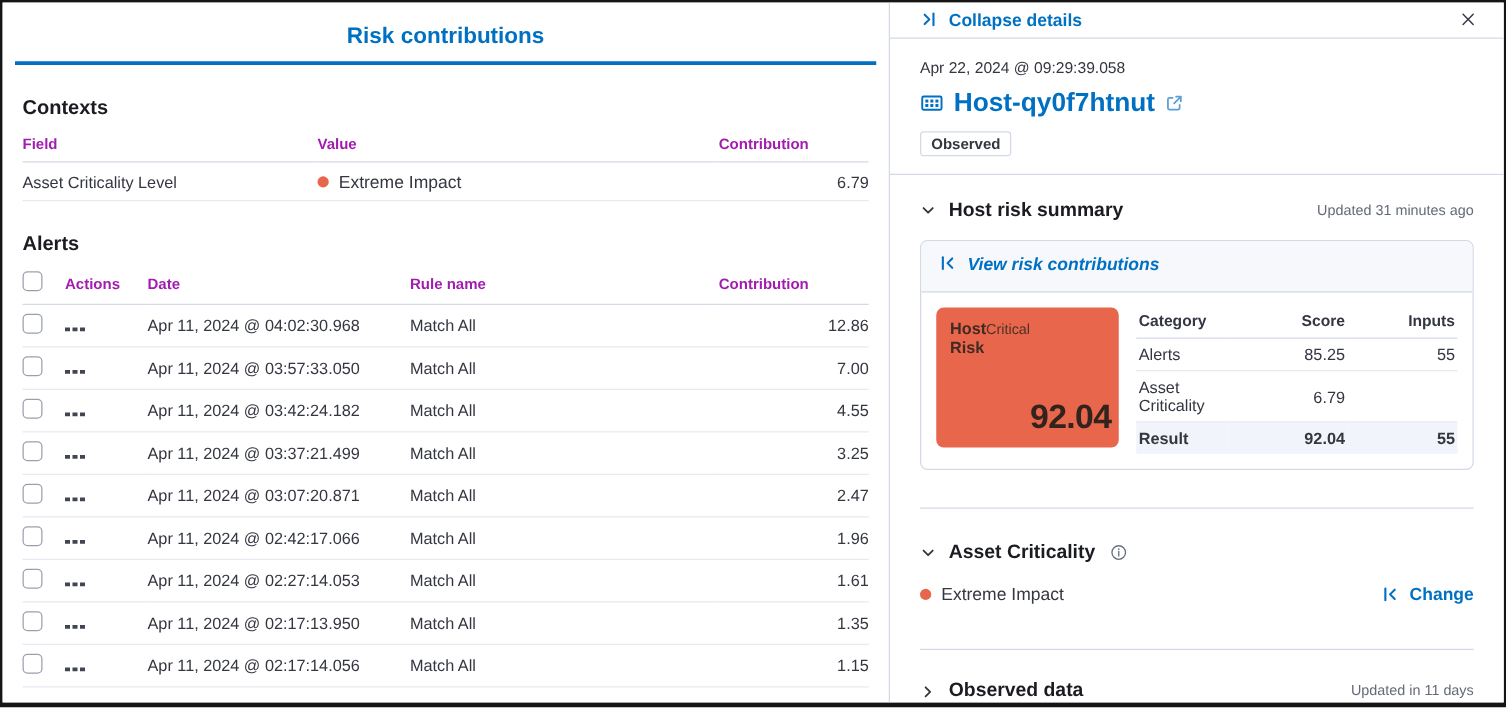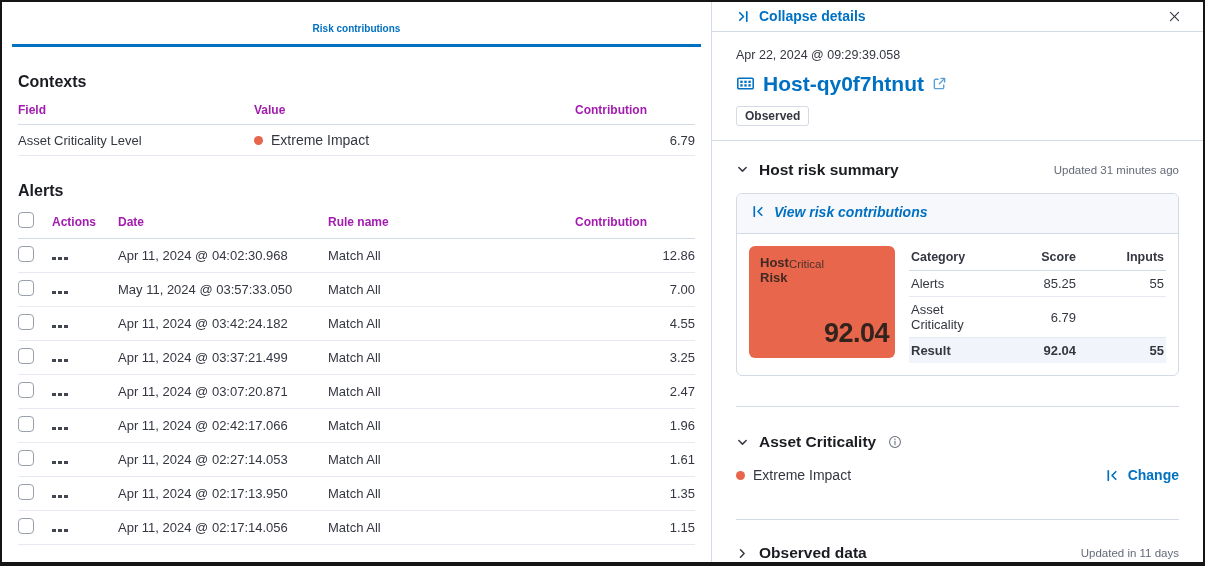--- a/index.html
+++ b/index.html
@@ -3,21 +3,21 @@
 <meta charset="utf-8">
 <style>
   * { margin:0; padding:0; box-sizing:border-box; }
   html,body { width:1205px; height:566px; }
   body { font-family:"Liberation Sans", sans-serif; color:#343741; background:#fff; }
   .screen { width:1205px; height:566px; border:2px solid #151515; border-bottom-width:4px; display:flex; background:#fff; overflow:hidden; }
 
   
   .left-panel { width:709px; background:#fff; display:flex; flex-direction:column; }
   .tab-bar { padding-top:16px; margin:0 10px; border-bottom:3px solid #0071c2; text-align:center; }
-  .tab-title { color:#0071c2; font-weight:bold; font-size:10px; padding-bottom:10px; display:inline-block; }
+  .tab-title { color:#0071c2; font-weight:bold; font-size:18px; padding-bottom:10px; display:inline-block; }
   .left-content { padding:0 16px; flex:1; }
   .section-heading { font-size:16px; font-weight:bold; color:#1a1c21; margin-top:26px; margin-bottom:6px; }
 
   table.flat { width:100%; border-collapse:collapse; }
   table.flat th { font-size:12px; font-weight:bold; color:#a21caf; text-align:left; padding:6px 0 7px 0; border-bottom:1px solid #d3dae6; }
   table.flat td { font-size:13px; color:#343741; padding:7px 0; border-bottom:1px solid #e6e9f0; }
   .num { text-align:right; }
   .col-check { width:34px; }
   .col-actions { width:66px; }
   .col-date { width:210px; }
@@ -130,21 +130,21 @@
             <td>Match All</td>
             <td class="num">12.86</td>
           </tr>
           <tr>
             <td><span class="checkbox"></span></td>
             <td><span class="actions-icon">
                   <i></i>
                   <i></i>
                   <i></i>
                 </span></td>
-            <td>May 11, 2024 @ 03:57:33.050</td>
+            <td>Apr 11, 2024 @ 03:57:33.050</td>
             <td>Match All</td>
             <td class="num">7.00</td>
           </tr>
           <tr>
             <td><span class="checkbox"></span></td>
             <td><span class="actions-icon">
                   <i></i>
                   <i></i>
                   <i></i>
                 </span></td>

